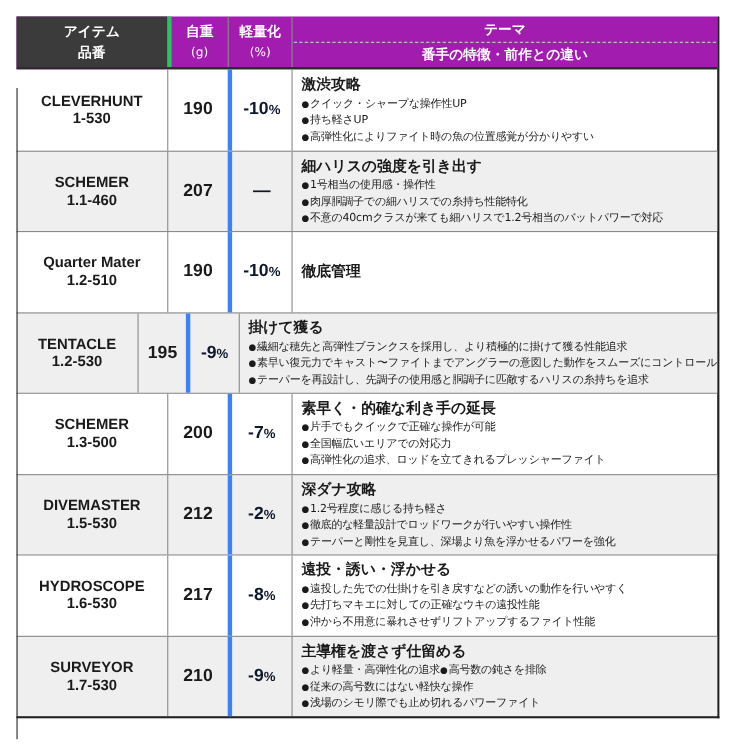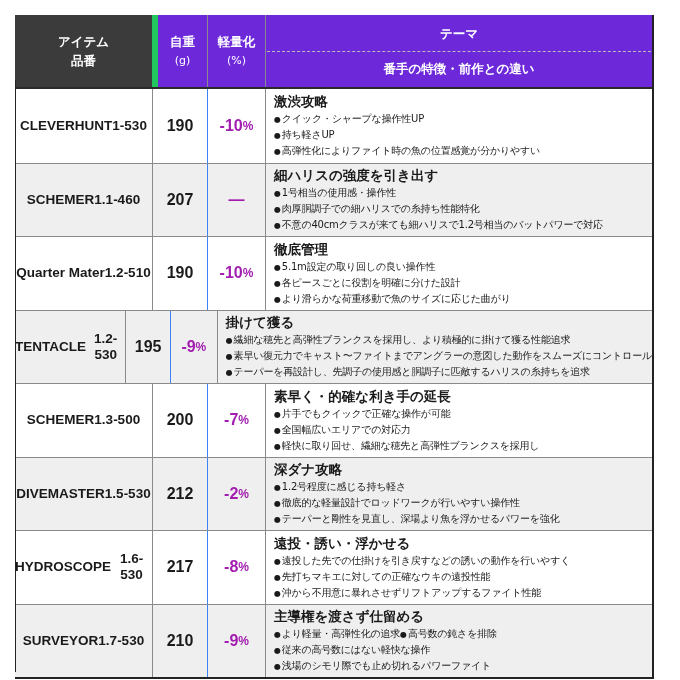--- a/index.html
+++ b/index.html
@@ -1,36 +1,36 @@
 <!DOCTYPE html>
 <html><head>
 <meta charset="utf-8">
 <style>
   html, body { margin: 0; padding: 0; background: #ffffff; }
   body { width: 680px; height: 680px; position: relative; overflow: hidden;
          font-family: "DejaVu Sans", "Liberation Sans", sans-serif; color: #1a1a1a; }
   .table { position: absolute; left: 15px; top: 15px; width: 639px;
            border-right: 2px solid #222; border-bottom: 2px solid #222; box-sizing: border-box; }
-  .hdr { display: flex; height: 74px; background: #6d28d9; color: #fff; border-bottom: 2px solid #2a2a2a; box-sizing: border-box; }
+  .hdr { display: flex; height: 48px; background: #a21caf; color: #fff; border-bottom: 2px solid #2a2a2a; box-sizing: border-box; }
   .hdr .c { display: flex; flex-direction: column; align-items: center; justify-content: center;
             font-weight: bold; font-size: 12.5px; line-height: 19px; box-sizing: border-box; }
   .hdr .c1 { width: 137px; background: #3b3b3b; }
-  .hdr .c2 { width: 55px; border-left: 6px solid #22c55e; }
+  .hdr .c2 { width: 55px; border-left: 4px solid #22c55e; }
   .hdr .c3 { width: 58px; border-left: 1px solid #8a8a8a; }
   .hdr .c4 { flex: 1; border-left: 1px solid #8a8a8a; justify-content: stretch; padding: 1px; }
   .hdr .c4 .top, .hdr .c4 .bot { flex: 1; display: flex; align-items: center; justify-content: center; width: 100%; }
   .hdr .c4 .top { border-bottom: 1px dashed #bbbbbb; }
   .hdr .sub { font-size: 11px; font-weight: normal; }
   .row { display: flex; height: 73.5px; border-top: 1px solid #8a8a8a; box-sizing: border-box; }
   .row.alt { background: #efefef; }
   .row.first { border-top: none; }
   .row .c { box-sizing: border-box; display: flex; align-items: center; justify-content: center; }
-  .row .c1 { width: 137px; flex-direction: row; font-weight: bold; font-size: 13.5px; line-height: 16px; text-align: center; font-family: "Liberation Sans", sans-serif; }
+  .row .c1 { width: 137px; flex-direction: column; font-weight: bold; font-size: 13.5px; line-height: 16px; text-align: center; font-family: "Liberation Sans", sans-serif; }
   .row .c2 { width: 55px; border-left: 1px solid #8a8a8a; font-weight: bold; font-size: 16px; font-family: "Liberation Sans", sans-serif; }
-  .row .c3 { width: 58px; border-left: 1px solid #3b82f6; font-weight: bold; font-size: 16px; color: #a21caf; font-family: "Liberation Sans", sans-serif; }
+  .row .c3 { width: 58px; border-left: 4px solid #3b82f6; font-weight: bold; font-size: 16px; color: #0f172a; font-family: "Liberation Sans", sans-serif; }
   .row .c3 .pct { font-size: 12px; }
   .row .c4 { flex: 1; border-left: 1px solid #8a8a8a; flex-direction: column; align-items: flex-start; justify-content: center; padding-left: 8px; }
   .theme { font-weight: bold; font-size: 13.5px; line-height: 18px; margin-bottom: 1px; }
   .pt { font-size: 10px; line-height: 15px; white-space: nowrap; letter-spacing: -0.2px; }
   .pt .dot { font-size: 8px; margin-right: 1px; }
   .pt-wrap { display: flex; }
   .table-left { position: absolute; left: 15px; top: 80px; width: 1px; height: 592px; background: #222; }
 </style>
 </head>
 <body>
@@ -105,25 +105,20 @@
     </div>
     <div class="c c2">
       <span>190</span>
     </div>
     <div class="c c3">
       <span>-10</span>
           <span class="pct">%</span>
     </div>
     <div class="c c4">
       <div class="theme">徹底管理</div>
-      <div class="pts">
-            <div class="pt"><span class="dot">●</span><span>5.1m設定の取り回しの良い操作性</span></div>
-            <div class="pt"><span class="dot">●</span><span>各ピースごとに役割を明確に分けた設計</span></div>
-            <div class="pt"><span class="dot">●</span><span>より滑らかな荷重移動で魚のサイズに応じた曲がり</span></div>
-          </div>
     </div>
   </div>
       <div class="row alt">
     <div class="c c1">
       <span>TENTACLE</span>
       <span>1.2-530</span>
     </div>
     <div class="c c2">
       <span>195</span>
     </div>
@@ -150,21 +145,21 @@
     </div>
     <div class="c c3">
       <span>-7</span>
           <span class="pct">%</span>
     </div>
     <div class="c c4">
       <div class="theme">素早く・的確な利き手の延長</div>
       <div class="pts">
             <div class="pt"><span class="dot">●</span><span>片手でもクイックで正確な操作が可能</span></div>
             <div class="pt"><span class="dot">●</span><span>全国幅広いエリアでの対応力</span></div>
-            <div class="pt"><span class="dot">●</span><span>軽快に取り回せ、繊細な穂先と高弾性ブランクスを採用し</span></div>
+            <div class="pt"><span class="dot">●</span><span>高弾性化の追求、ロッドを立てきれるプレッシャーファイト</span></div>
           </div>
     </div>
   </div>
       <div class="row alt">
     <div class="c c1">
       <span>DIVEMASTER</span>
       <span>1.5-530</span>
     </div>
     <div class="c c2">
       <span>212</span>

